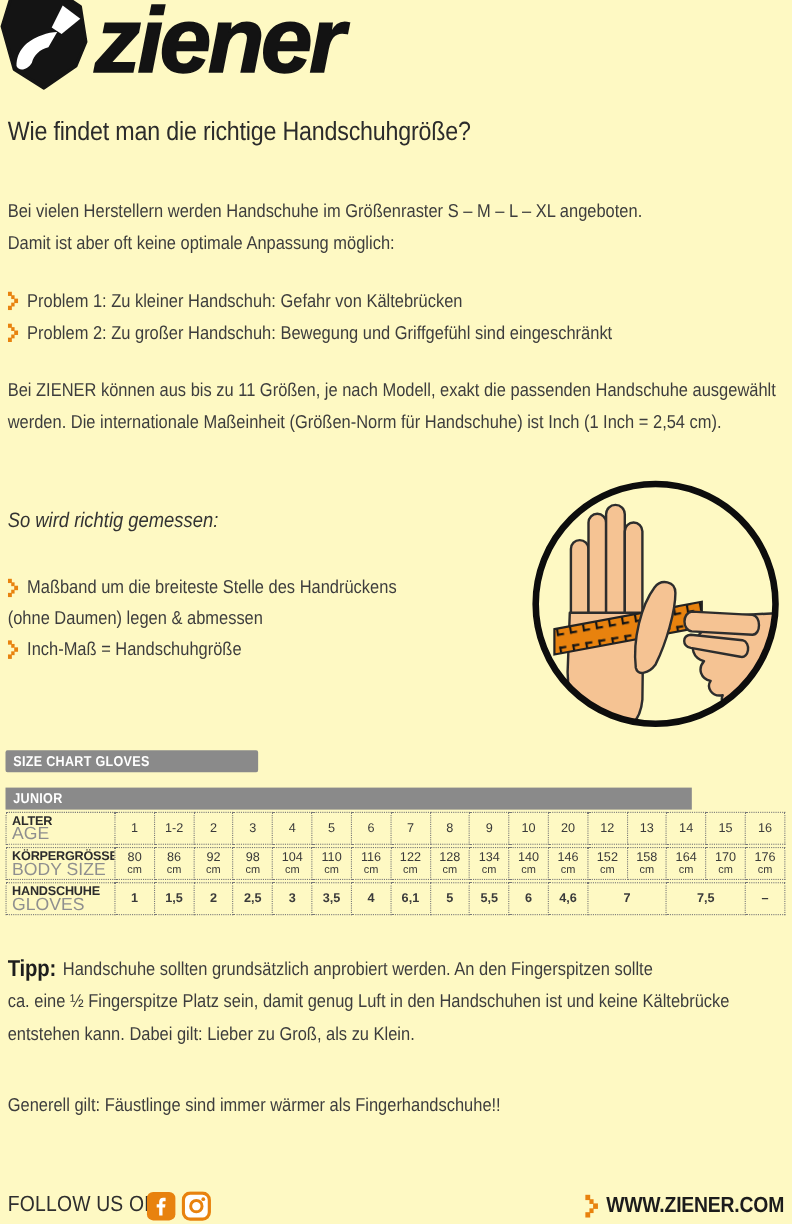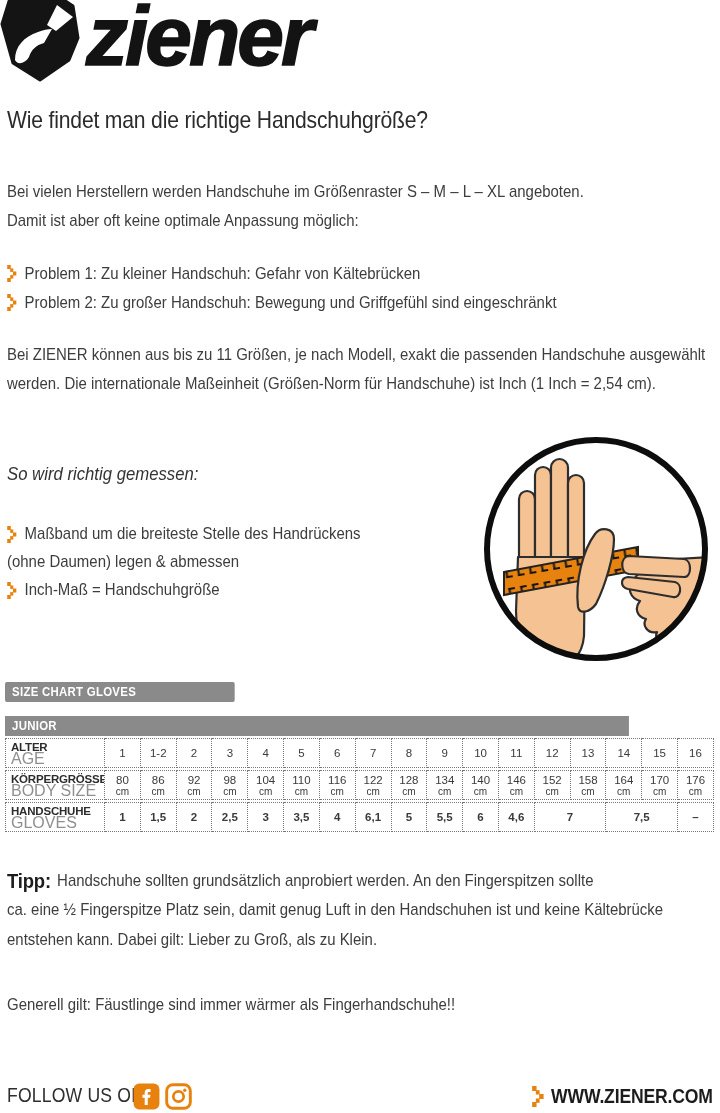--- a/index.html
+++ b/index.html
@@ -1,18 +1,18 @@
 <!DOCTYPE html>
 <html><head>
 <meta charset="utf-8">
 <style>
   html,body{margin:0;padding:0;background:#e9e9e9;}
   .page{
     position:relative; width:720px; height:1113px; margin:0 auto;
-    background:#ffffff; overflow:hidden;
+    background:#fef9c3; overflow:hidden;
     font-family:"Liberation Sans","DejaVu Sans",sans-serif;
     color:#3a3a3a;
   }
   
   .cx{transform:scaleX(0.88); transform-origin:0 0; width:113.6%;}
   .cxr{transform:scaleX(0.88); transform-origin:100% 0;}
 
   .abs{position:absolute;}
 
   
@@ -221,21 +221,21 @@
           <td>1-2</td>
           <td>2</td>
           <td>3</td>
           <td>4</td>
           <td>5</td>
           <td>6</td>
           <td>7</td>
           <td>8</td>
           <td>9</td>
           <td>10</td>
-          <td>11</td>
+          <td>20</td>
           <td>12</td>
           <td>13</td>
           <td>14</td>
           <td>15</td>
           <td>16</td>
         </tr>
         <tr>
           <th>
             <div class="lde">KÖRPERGRÖSSE</div>
             <div class="len">BODY SIZE</div>

